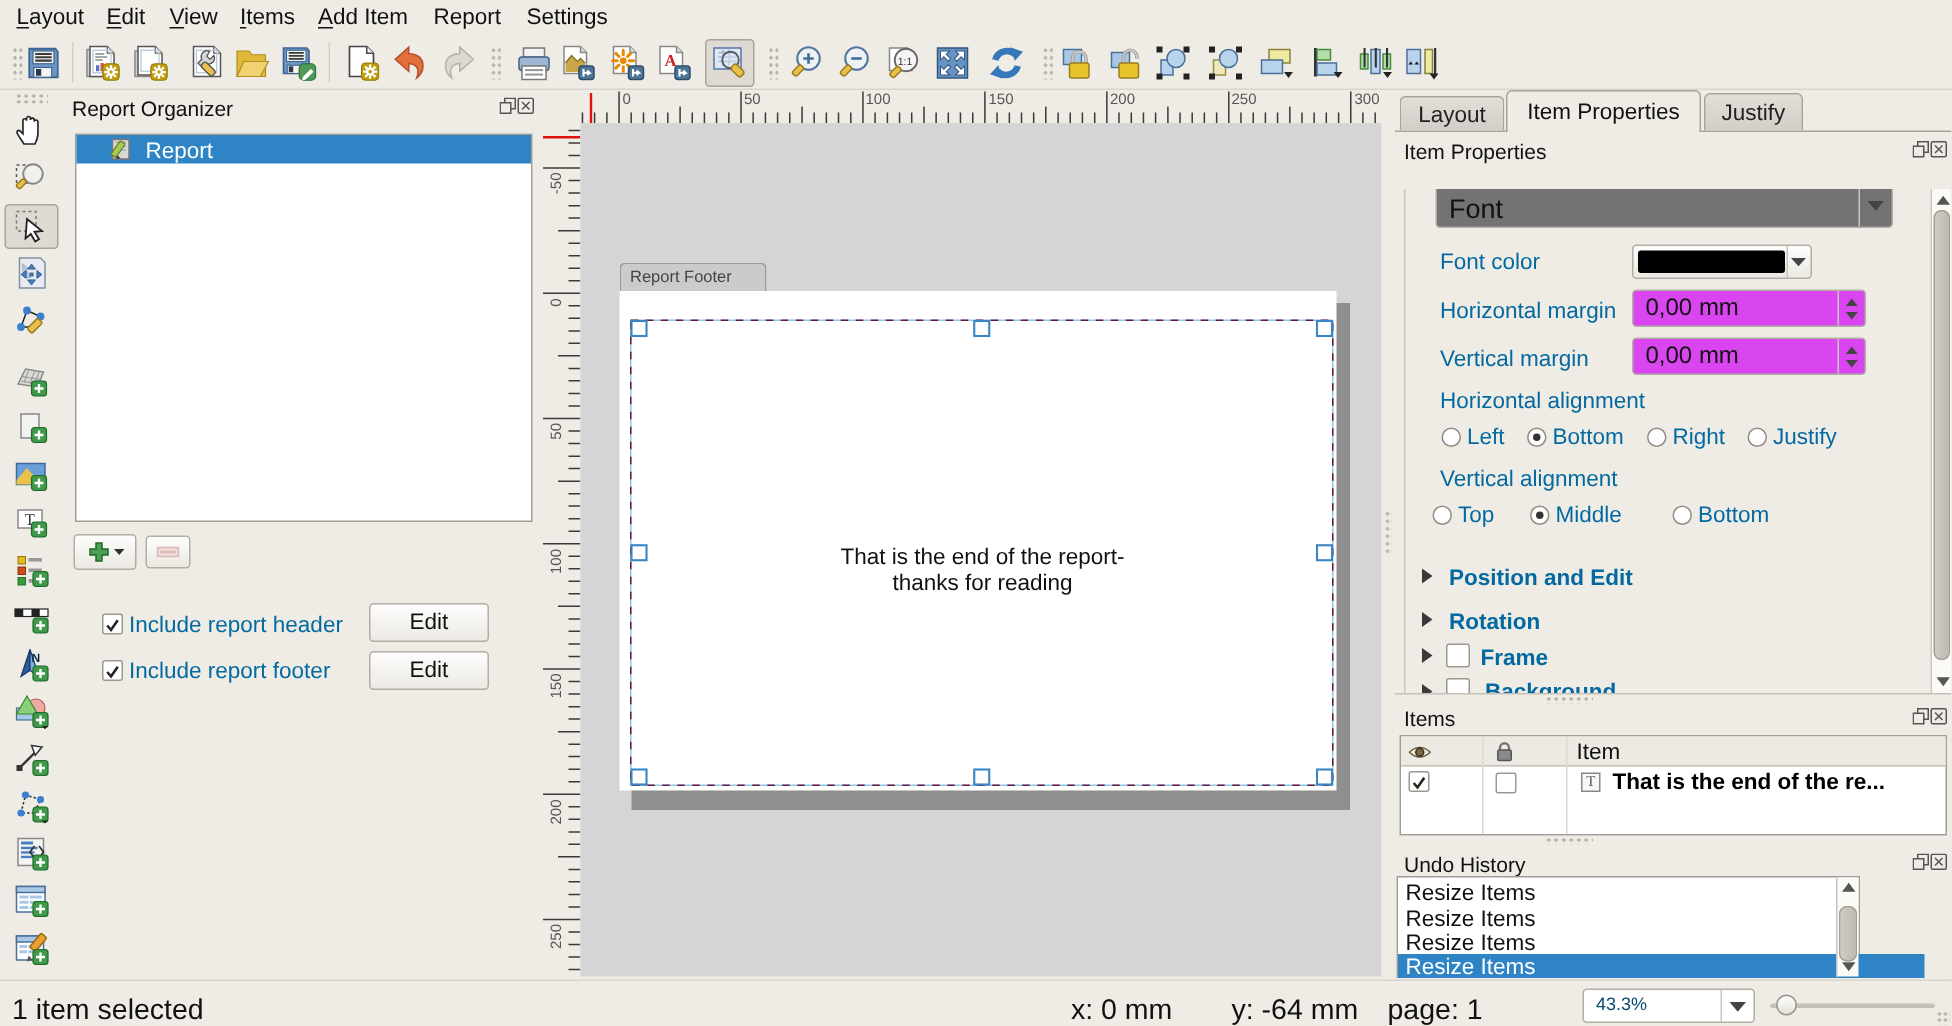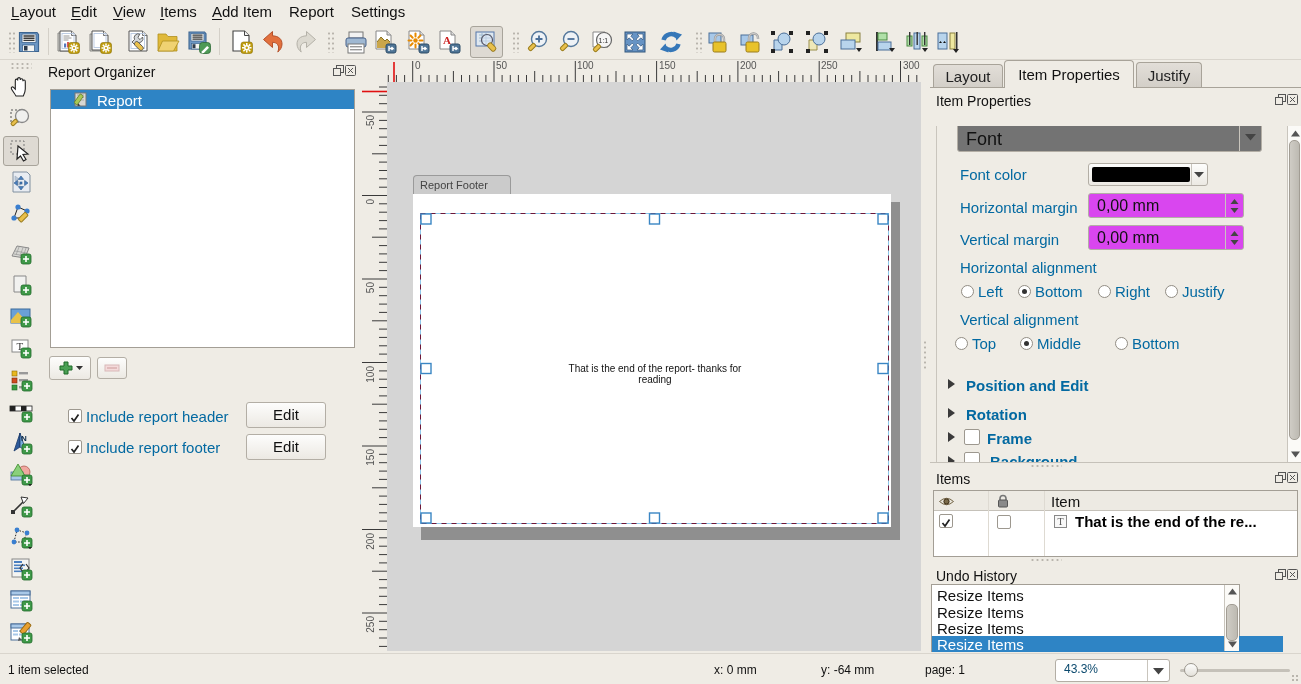--- a/index.html
+++ b/index.html
@@ -34,21 +34,21 @@
   #hruler { position:absolute; left:387px; top:60px; width:534px; height:22px; background:#efece5; }
   #vruler { position:absolute; left:360px; top:82px; width:27px; height:569px; background:#efece5; }
   #canvas { position:absolute; left:387px; top:82px; width:534px; height:569px; background:#d5d5d5; overflow:hidden; }
   #rightsplit { position:absolute; left:921px; top:60px; width:9px; height:593px; background:#efece5; }
 
   
   #rightdock { position:absolute; left:930px; top:60px; width:371px; height:593px; background:#efece5; }
 
   
   #statusbar { position:absolute; left:0; top:653px; width:1301px; height:31px; background:#efece5; border-top:1px solid #d9d5cd; }
-  #statusbar .st { position:absolute; top:9px; font-size:12px; color:#111; }
+  #statusbar .st { position:absolute; top:9px; font-size:19px; color:#111; }
 
   
   .btn { position:absolute; background:linear-gradient(#fdfdfc,#ece9e3); border:1px solid #b3aea5; border-radius:3px; font-size:15px; color:#111; text-align:center; }
   .checkbox { position:absolute; width:14px; height:14px; background:#fff; border:1px solid #9d988f; border-radius:2px; }
   .spin { position:absolute; background:#d946ef; border:1px solid #b3aea5; border-radius:3px; font-size:16px; color:#111; }
   .radio { position:absolute; width:13px; height:13px; background:#fff; border:1px solid #928d84; border-radius:50%; }
   .radio.sel::after { content:""; position:absolute; left:3px; top:3px; width:5px; height:5px; border-radius:50%; background:#333; }
   .rlabel { position:absolute; font-size:15px; color:#0369a1; }
 </style>
 </head>
@@ -717,21 +717,21 @@
       <rect x="34" y="132" width="10" height="10"></rect>
       <rect x="262.5" y="132" width="10" height="10"></rect>
       <rect x="491" y="132" width="10" height="10"></rect>
       <rect x="34" y="281.5" width="10" height="10"></rect>
       <rect x="491" y="281.5" width="10" height="10"></rect>
       <rect x="34" y="431" width="10" height="10"></rect>
       <rect x="262.5" y="431" width="10" height="10"></rect>
       <rect x="491" y="431" width="10" height="10"></rect>
     </g>
   </svg>
-  <div style="position:absolute; left:168px; top:281px; width:200px; text-align:center; font-size:10px; color:#111;">That is the end of the report- thanks for reading</div>
+  <div style="position:absolute; left:168px; top:281px; width:200px; text-align:center; font-size:15px; color:#111;">That is the end of the report- thanks for reading</div>
 </div>
 <div id="rightsplit">
     <div class="tgrip" style="position:absolute; left:2px; top:280px; width:5px; height:30px; background-size:4px 5px;"></div>
   </div>
 
 <div id="rightdock">
 
   <div style="position:absolute; left:0; top:27px; width:371px; height:1px; background:#a8a399;"></div>
   <div style="position:absolute; left:3px; top:4px; width:70px; height:23px; background:linear-gradient(#e2ded8,#d3cfc8); border:1px solid #a8a399; border-bottom:none; border-radius:4px 4px 0 0; font-size:15px; text-align:center; padding-top:3px; color:#222;">Layout</div>
   <div style="position:absolute; left:74px; top:0px; width:130px; height:28px; background:#efece5; border:1px solid #a8a399; border-bottom:none; border-radius:4px 4px 0 0; font-size:15px; text-align:center; padding-top:5px; color:#111;">Item Properties</div>

